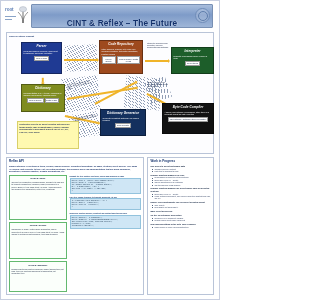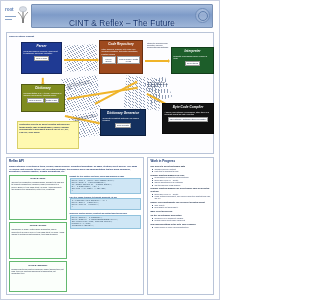--- a/index.html
+++ b/index.html
@@ -12,21 +12,21 @@
   .poster{position:relative;width:220px;height:300px;background:#fff;
     border:1px solid #c8cfe0;box-sizing:border-box;}
 
   
   .header{position:relative;height:30px;background:#ffffff;}
   .hdr-bar{position:absolute;left:30px;top:3px;right:6px;height:22px;
     background:linear-gradient(to bottom,#a9bedd 0%,#7e9bc8 45%,#9fb6d8 100%);
     border:0.5px solid #7890b4;border-radius:1px;}
   .hdr-title{position:absolute;left:30px;top:3px;right:6px;height:38px;
     display:flex;align-items:center;justify-content:center;
-    font-size:8.4px;font-weight:normal;color:#12306b;letter-spacing:0.1px;
+    font-size:8.4px;font-weight:bold;color:#12306b;letter-spacing:0.1px;
     text-shadow:0.4px 0.4px 0 rgba(255,255,255,.55);}
   .root-logo{position:absolute;left:3px;top:4px;width:28px;height:22px;}
   .root-logo .word{position:absolute;left:1px;top:2px;font-size:4.6px;
     font-weight:bold;color:#5d7fb5;letter-spacing:-0.1px;}
   .root-logo .ul1{position:absolute;left:1px;top:11px;width:11px;height:0.8px;background:#8aa4c8;}
   .root-logo .ul2{position:absolute;left:1px;top:13.5px;width:7px;height:0.8px;background:#8aa4c8;}
   .right-logo{position:absolute;right:8px;top:5px;width:18px;height:18px;}
   .right-logo .ring{position:absolute;left:2px;top:2px;width:13px;height:13px;
     border:0.7px solid #6f8cb8;border-radius:50%;background:rgba(255,255,255,.18);}
   .right-logo .ring2{position:absolute;left:4.5px;top:4.5px;width:8px;height:8px;

